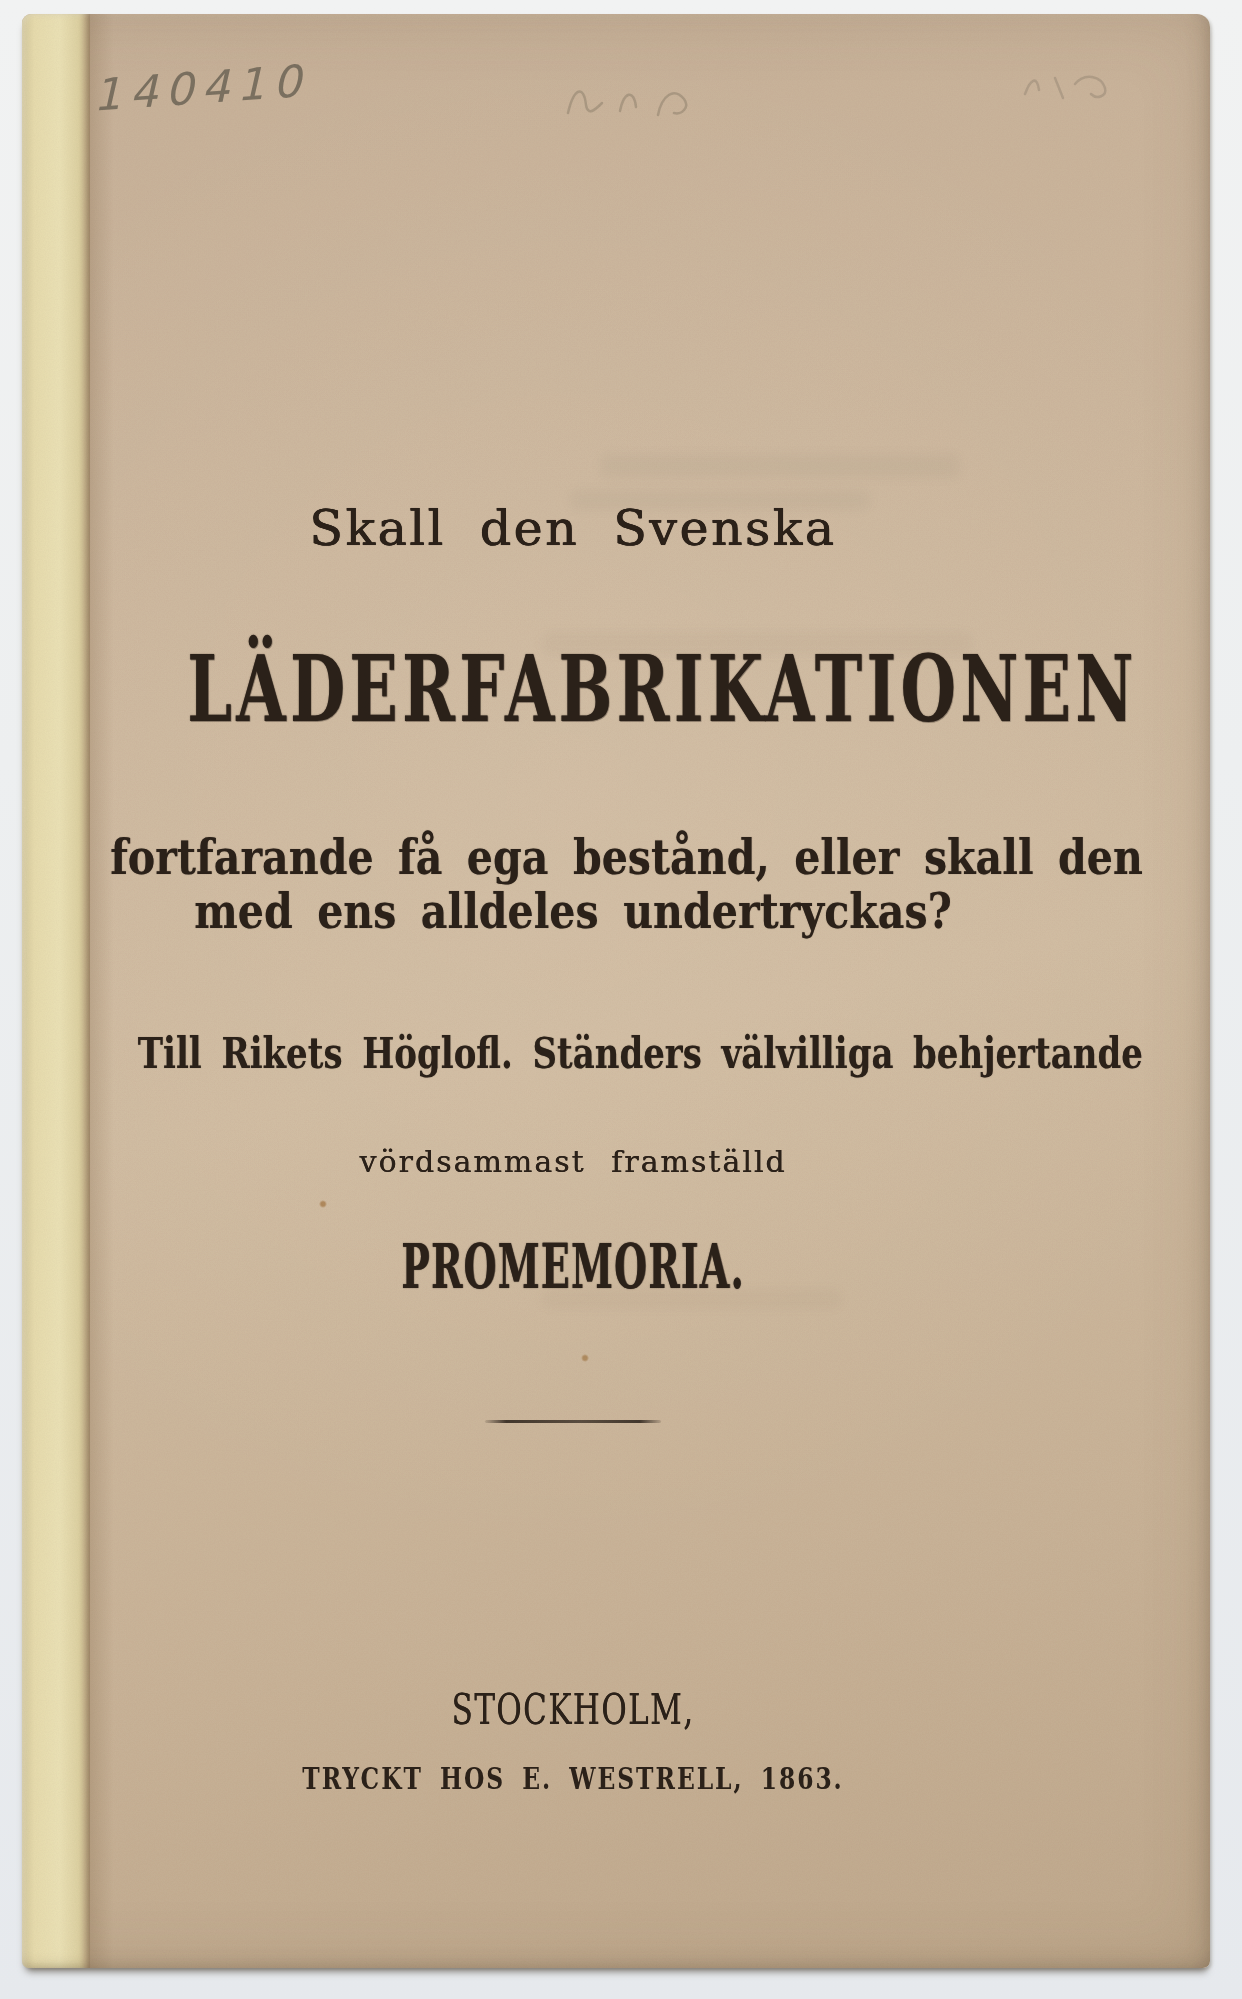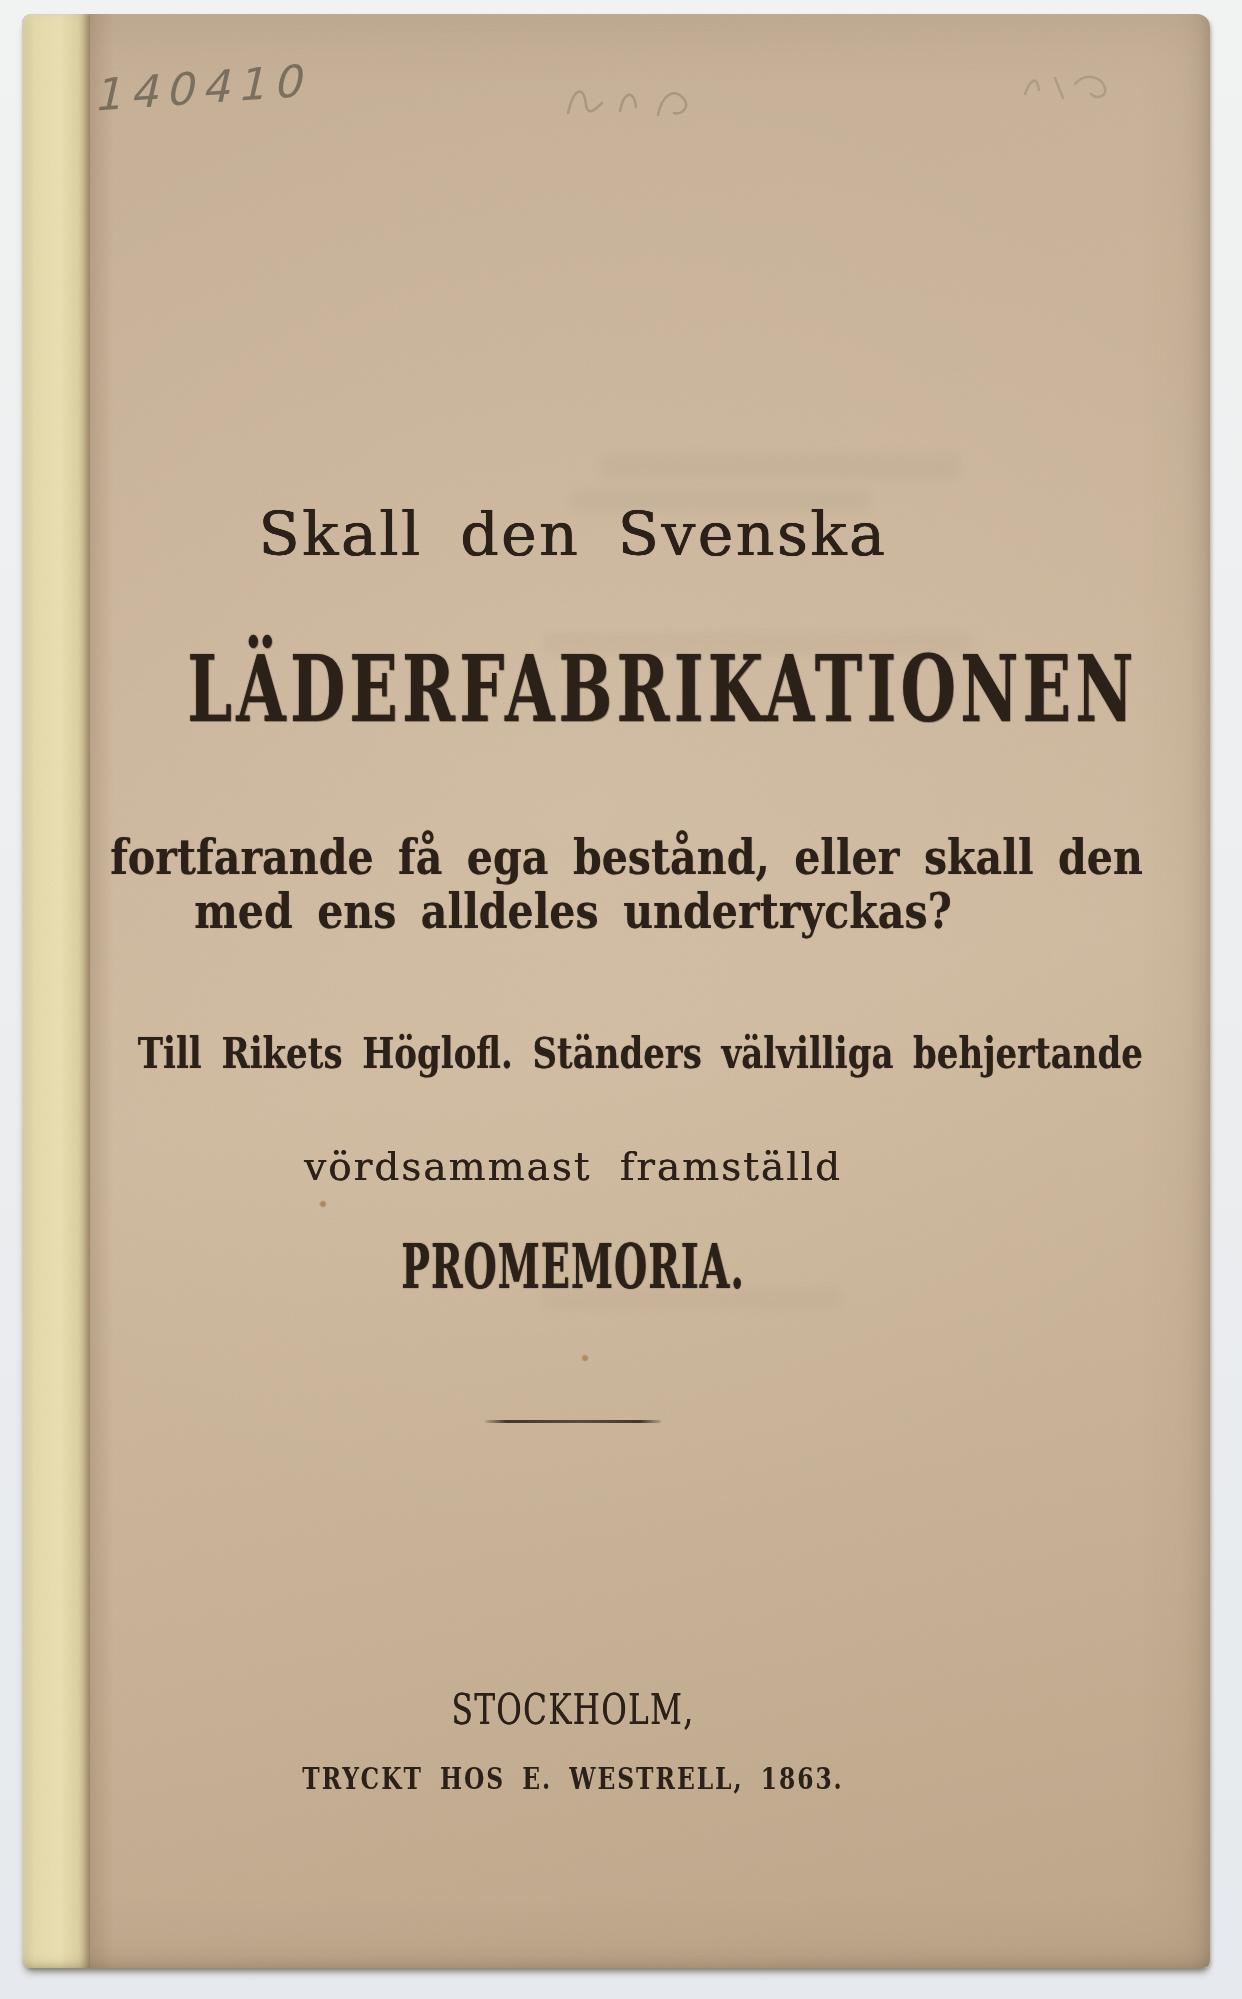--- a/index.html
+++ b/index.html
@@ -47,38 +47,38 @@
   .ghost.g2 { left:548px; top:476px;  width:300px; height:20px; }
   .ghost.g3 { left:520px; top:618px;  width:430px; height:22px; background:rgba(108,98,82,0.05); }
   .ghost.g4 { left:520px; top:1276px; width:300px; height:18px; background:rgba(108,98,82,0.05); }
 
   
   .line {
     position:absolute; left:0; width:1102px; text-align:center;
     color:#2b2119; line-height:1; white-space:nowrap;
   }
   .header-line {
-    top:490px; font-size:60px; letter-spacing:2.5px; word-spacing:16px;
+    top:490px; font-size:49px; letter-spacing:2.5px; word-spacing:16px;
     text-shadow: 0.4px 0 currentColor, -0.3px 0 currentColor, 0 0 1px rgba(43,33,25,0.45);
   }
   .main-title {
     top:630px; font-size:91px; font-weight:bold; letter-spacing:6px;
     transform:scaleX(0.70);
     text-shadow: 0 0 1.5px rgba(43,33,25,0.75), 1px 1px 0 rgba(43,33,25,0.3);
   }
   .q { font-size:49px; font-weight:bold; word-spacing:12px; transform:scaleX(0.84);
        text-shadow: 0 0 1px rgba(43,33,25,0.55); }
   .q1 { top:819px; }
   .q2 { top:873px; }
   .dedication {
     top:1018px; font-size:43px; font-weight:bold; word-spacing:10px;
     transform:scaleX(0.79); text-shadow: 0 0 1px rgba(43,33,25,0.55);
   }
   .presentation {
-    top:1133px; font-size:39px; letter-spacing:2px; word-spacing:14px;
+    top:1133px; font-size:30px; letter-spacing:2px; word-spacing:14px;
     text-shadow: 0.4px 0 currentColor;
   }
   .genre {
     top:1222px; font-size:61px; font-weight:bold; letter-spacing:2px;
     transform:scaleX(0.62);
     text-shadow: 0 0 1.5px rgba(43,33,25,0.8), 1px 0 0 rgba(43,33,25,0.5);
   }
   .rule {
     position:absolute; top:1406px; left:463px; width:176px; height:3px;
     background:linear-gradient(90deg, rgba(43,33,25,0.12), rgba(43,33,25,0.85) 12%,

